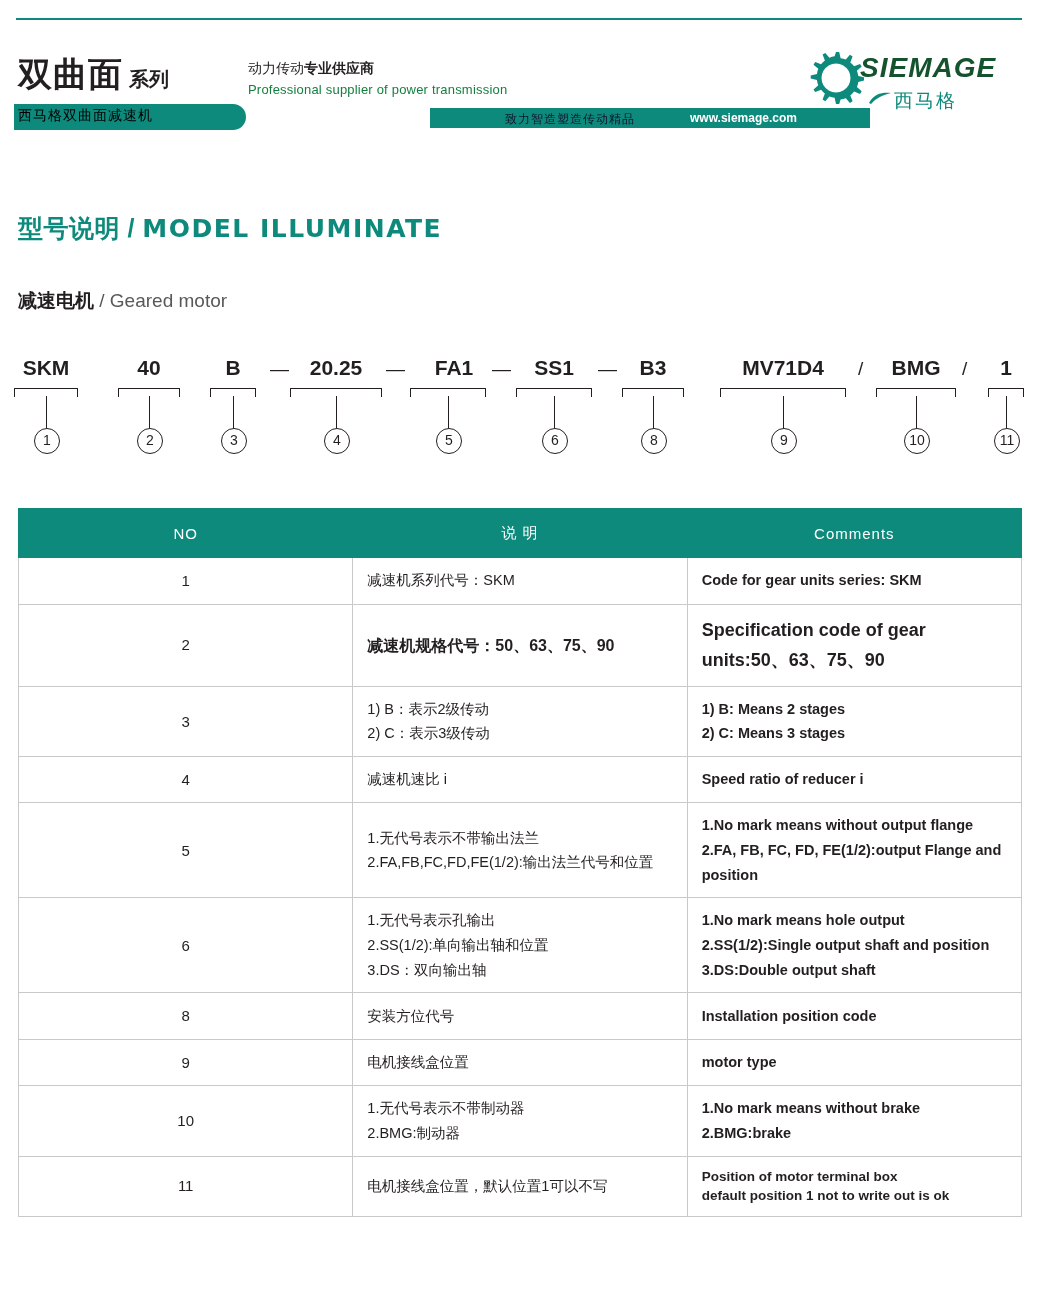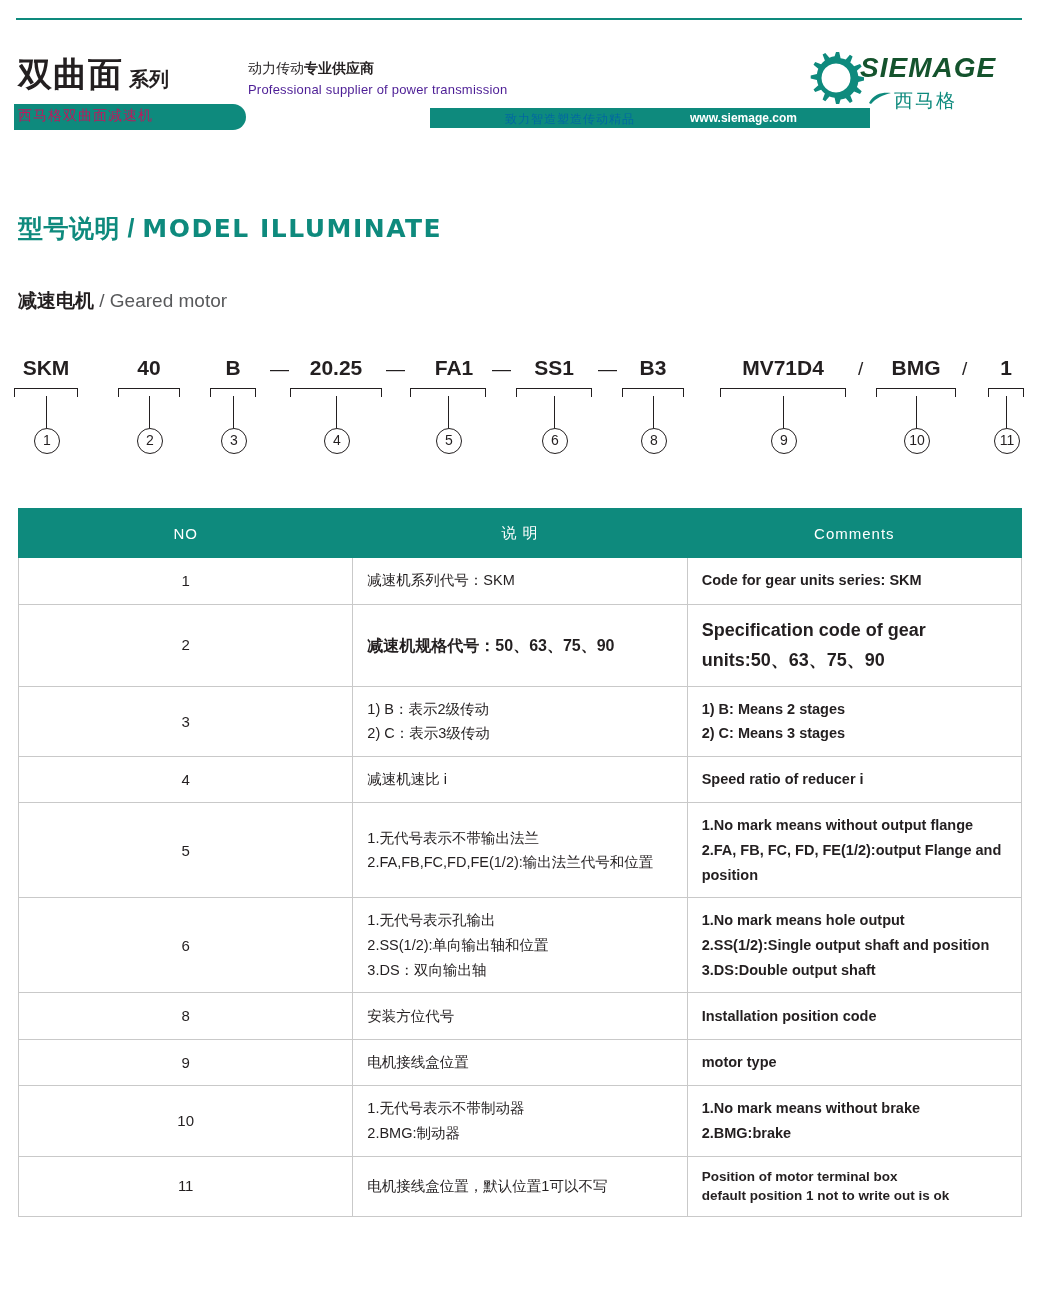--- a/index.html
+++ b/index.html
@@ -51,53 +51,53 @@
     width: 232px;
     height: 26px;
     background: #0e8a7d;
     border-radius: 0 13px 13px 0;
   }
   .brand-bar-text {
     position: absolute;
     left: 18px;
     top: 107px;
     font-size: 14px;
-    color: #be185d;
+    color: #000000;
     letter-spacing: 1px;
   }
   .slogan-cn {
     position: absolute;
     left: 248px;
     top: 60px;
     font-size: 14px;
     color: #231f20;
   }
   .slogan-cn b { font-weight: bold; }
   .slogan-en {
     position: absolute;
     left: 248px;
     top: 82px;
     font-size: 13px;
-    color: #4c1d95;
+    color: #15803d;
     letter-spacing: .2px;
   }
   .teal-strip {
     position: absolute;
     left: 430px;
     top: 108px;
     width: 440px;
     height: 20px;
     background: #0e8a7d;
   }
   .strip-cn {
     position: absolute;
     left: 505px;
     top: 111px;
     font-size: 12px;
-    color: #0369a1;
+    color: #0f172a;
     letter-spacing: 1px;
   }
   .strip-url {
     position: absolute;
     left: 690px;
     top: 111px;
     font-size: 12px;
     color: #ffffff;
     font-weight: bold;
   }

